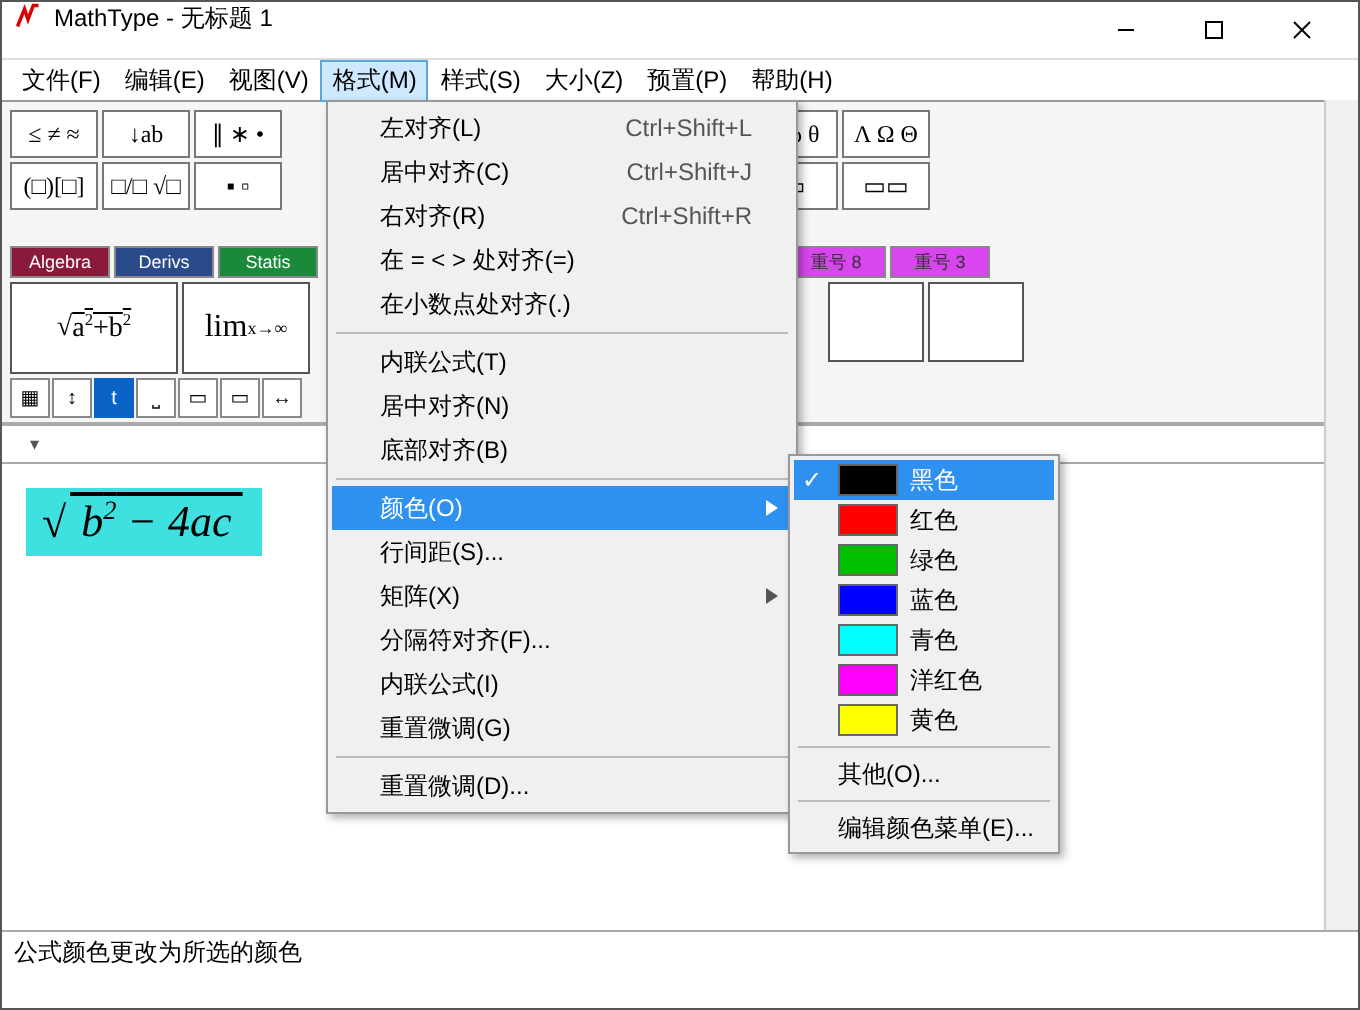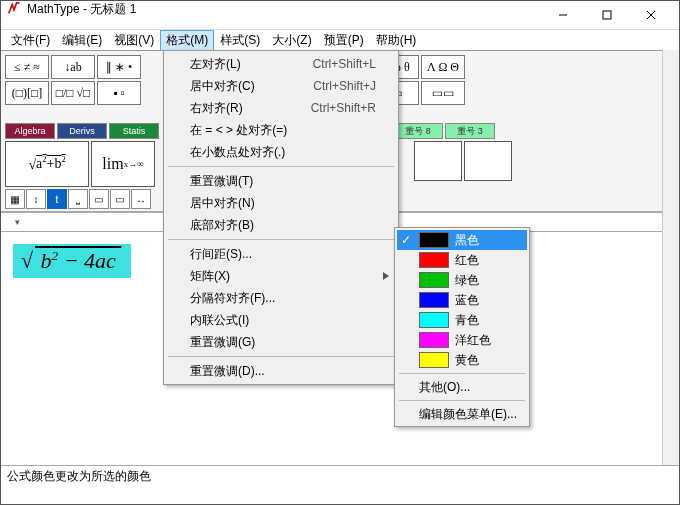--- a/index.html
+++ b/index.html
@@ -8,21 +8,21 @@
 .titlebar .logo{width:14px;height:14px;margin-right:6px}
 .titlebar .title{flex:1;font-size:12px}
 .titlebar .winbtn{width:44px;height:28px;display:flex;align-items:center;justify-content:center;color:#000}
 .menubar{height:20px;background:#fff;display:flex;align-items:center;padding:0 4px;border-bottom:1px solid #999}
 .menubar .menuitem{padding:2px 6px;cursor:default}
 .menubar .menuitem.open{background:#cde8ff;border:1px solid #5aa7e0;padding:1px 5px}
 .toolbar-wrap{background:#f5f5f5;border-bottom:1px solid #aaa;padding:4px 4px 2px 4px}
 .tool-row{display:flex;gap:2px;margin-bottom:2px}
 .tool-cell{width:42px;height:22px;background:#fff;border:1px solid #777;display:flex;align-items:center;justify-content:center;font-family:serif;font-size:12px}
 .tab-row{display:flex;gap:2px;margin-top:18px}
-.tab-cell{width:48px;height:14px;background:#86efac;border:1px solid #888;font-size:9px;display:flex;align-items:center;justify-content:center;color:#333}
+.tab-cell{width:48px;height:14px;background:#d946ef;border:1px solid #888;font-size:9px;display:flex;align-items:center;justify-content:center;color:#333}
 .tab-cell.alg{background:#8a1a3a;color:#fff}
 .tab-cell.der{background:#2a4a8a;color:#fff}
 .tab-cell.sta{background:#1a8a3a;color:#fff}
 .big-row{display:flex;gap:2px;margin-top:2px}
 .big-cell{border:1px solid #555;background:#fff;padding:3px 6px;font-family:serif;font-size:14px;height:38px;display:flex;align-items:center;justify-content:center}
 .mini-row{display:flex;gap:1px;margin-top:2px}
 .mini-cell{width:18px;height:18px;border:1px solid #888;background:#fff;font-size:10px;display:flex;align-items:center;justify-content:center}
 .mini-cell.sel{background:#0a64c8;color:#fff;border-color:#0a64c8}
 .ruler{height:18px;background:#fff;border-top:1px solid #aaa;border-bottom:1px solid #aaa;position:relative;font-size:9px}
 .ruler .lbl{position:absolute;top:4px;color:#555}
@@ -167,29 +167,35 @@
         <span class="shortcut">Ctrl+Shift+R</span>
       </div>
     <div class="ditem">
         <span>在 = &lt; &gt; 处对齐(=)</span>
       </div>
     <div class="ditem">
         <span>在小数点处对齐(.)</span>
       </div>
     <div class="sep"></div>
     <div class="ditem">
-        <span>重置微调(T)</span>
+        <span>内联公式(T)</span>
       </div>
     <div class="ditem">
         <span>居中对齐(N)</span>
       </div>
     <div class="ditem">
         <span>底部对齐(B)</span>
       </div>
     <div class="sep"></div>
+    <div class="ditem hl">
+      <span>颜色(O)</span>
+      <svg class="arrow" width="8" height="10">
+          <path d="M1 1 L7 5 L1 9 Z" fill="#fff"></path>
+        </svg>
+    </div>
     <div class="ditem">
         <span>行间距(S)...</span>
       </div>
     <div class="ditem">
         <span>矩阵(X)</span>
         <svg class="arrow" width="8" height="10">
           <path d="M1 1 L7 5 L1 9 Z" fill="#555"></path>
         </svg>
       </div>
     <div class="ditem">

